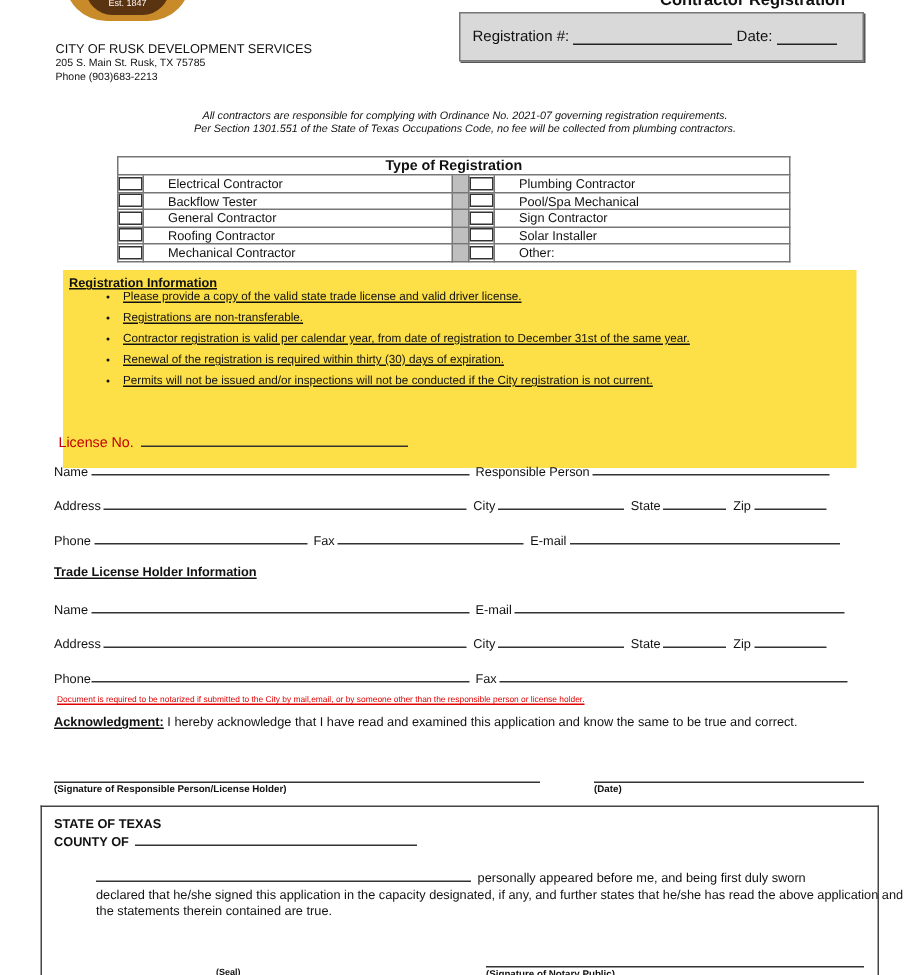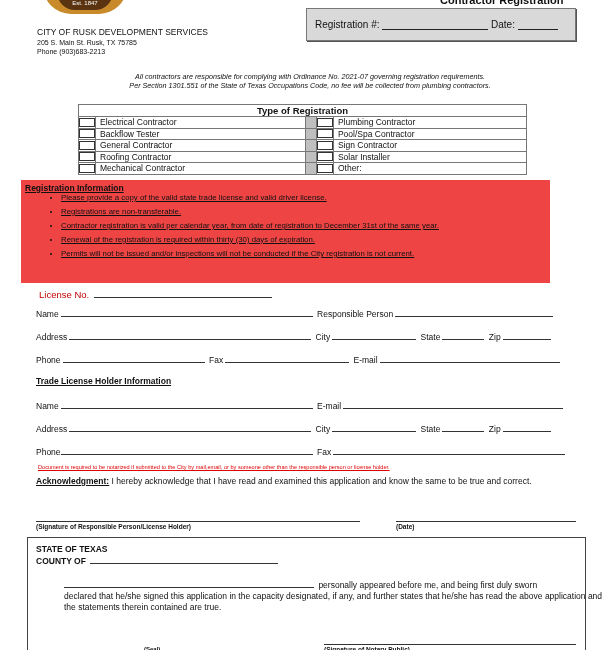--- a/index.html
+++ b/index.html
@@ -10,26 +10,26 @@
   .org { left:37px; top:28px; font-size:8.5px; line-height:9.5px; }
   .org .name { font-size:8.5px; }
   .org .small { font-size:7px; }
   .title { left:440px; top:-6px; font-size:11px; font-weight:bold; }
   .regbox { left:306px; top:8px; width:268px; height:31px; background:#d9d9d9; border:1px solid #777; box-shadow:1px 1px 0 #555; font-size:10px; }
   .regbox .row { position:absolute; left:8px; top:10px; white-space:nowrap; }
   .uline { display:inline-block; border-bottom:1px solid #222; height:10px; vertical-align:bottom; }
   .notice { left:80px; top:73px; width:460px; text-align:center; font-style:italic; font-size:7.2px; line-height:8.6px; }
   .hl { background:#ffe83a; }
   table.reg { position:absolute; left:78px; top:104px; width:449px; border-collapse:collapse; font-size:8.5px; }
-  table.reg td { border:1px solid #777; height:10.5px; padding:0 4px; }
+  table.reg td { border:1px solid #777; height:10.5px; padding:0 16px; }
   table.reg th { border:1px solid #777; font-size:9.5px; font-weight:bold; height:10px; padding:0; }
   .cb { width:16px; padding:0 !important; }
   .cb span { display:block; width:16px; height:9px; border:1px solid #333; box-sizing:border-box; margin:0 auto; }
   .gap { background:#bfbfbf; width:10px; padding:0 !important; }
-  .yellow { left:21px; top:180px; width:529px; height:103px; background:#ef4444; }
+  .yellow { left:42px; top:180px; width:529px; height:132px; background:#fde047; }
   .yellow .hdr { position:absolute; left:4px; top:3px; font-size:8.5px; font-weight:bold; text-decoration:underline; }
   .yellow ul { position:absolute; left:20px; top:11px; margin:0; padding:0 0 0 20px; font-size:7.8px;text-decoration:underline; }
   .yellow li { height:14px; line-height:14px; }
   .lic { left:39px; top:288px; font-size:9.5px; color:#c00000; }
   .field-row { position:absolute; left:36px; font-size:8.5px; white-space:nowrap; }
   .fld { display:inline-block; border-bottom:1px solid #333; height:9px; vertical-align:baseline; margin:0 2px; }
   .sub { left:36px; top:376px; font-size:8.5px; font-weight:bold; text-decoration:underline; }
   .redline { left:38px; top:464px; font-size:5.6px; color:#e00000; text-decoration:underline; }
   .ack { left:36px; top:476px; width:540px; font-size:8.5px; line-height:10.5px; }
   .ack b { text-decoration:underline; }
@@ -86,21 +86,21 @@
   </tr>
   <tr>
     <td class="cb">
           <span></span>
         </td>
     <td>Backflow Tester</td>
     <td class="gap"></td>
     <td class="cb">
           <span></span>
         </td>
-    <td>Pool/Spa Contractor</td>
+    <td>Pool/Spa Mechanical</td>
   </tr>
   <tr>
     <td class="cb">
           <span></span>
         </td>
     <td>General Contractor</td>
     <td class="gap"></td>
     <td class="cb">
           <span></span>
         </td>

